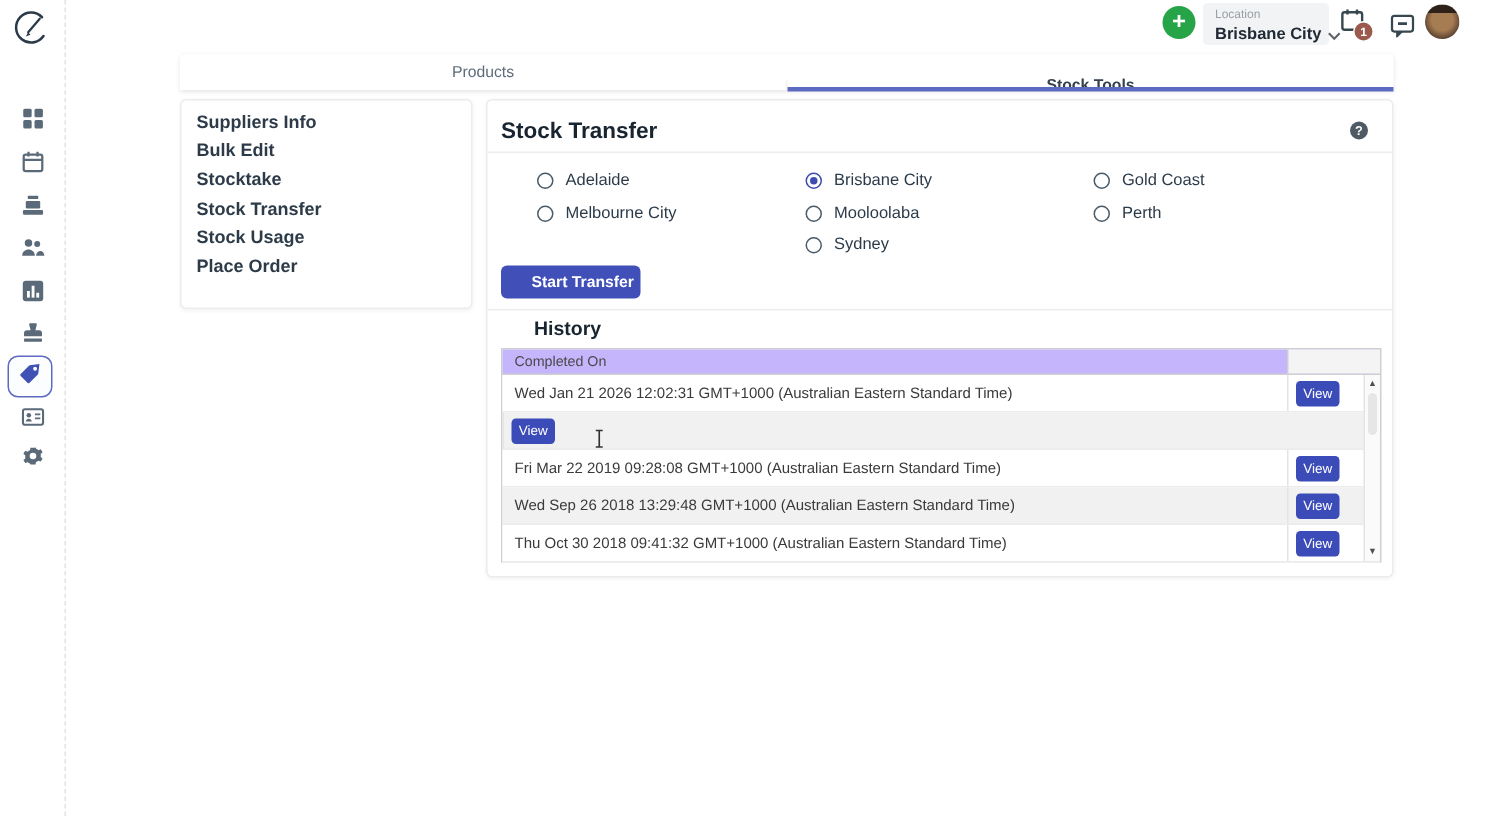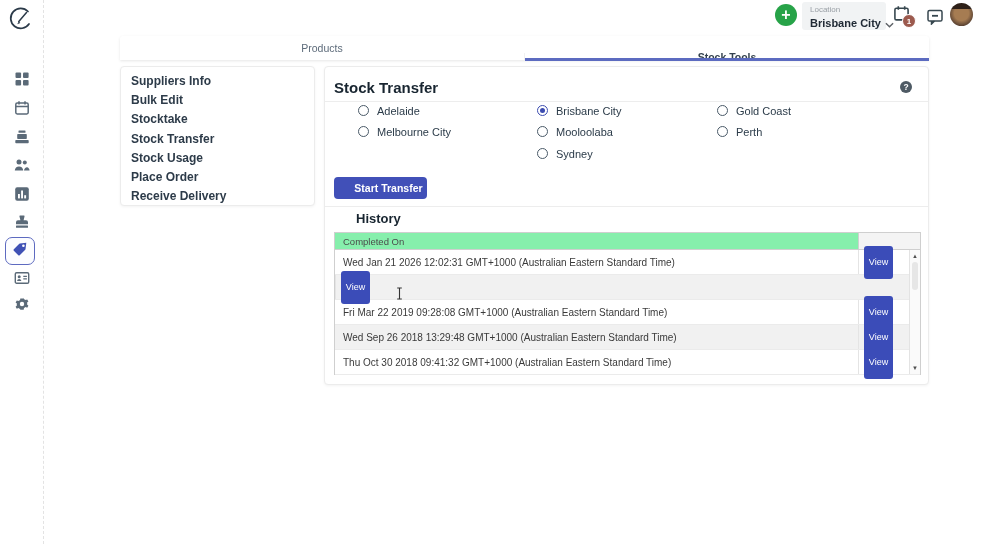--- a/index.html
+++ b/index.html
@@ -38,41 +38,41 @@
   .menu-item { height:19.3px; display:flex; align-items:center; padding-left:10px; font-size:12px; color:#2d3b49; cursor:pointer; }
 
   
   .main-card { position:absolute; left:324px; top:66px; width:605px; height:319px; background:#fff; border:1px solid #ececec; border-radius:4px; box-shadow:0 1px 3px rgba(0,0,0,.05); }
   .panel-title { position:absolute; left:9px; top:12px; font-size:15px; font-weight:700; color:#182530; }
   .help-icon { position:absolute; right:16px; top:14px; width:12px; height:12px; border-radius:50%; background:#4e5a64; color:#fff; font-size:8.5px; font-weight:700; display:flex; align-items:center; justify-content:center; cursor:pointer; }
   .hr1 { position:absolute; left:0; right:0; top:34px; height:1px; background:#ededed; }
   .hr2 { position:absolute; left:0; right:0; top:139px; height:1px; background:#ededed; }
 
   .radio-col { position:absolute; top:37.5px; }
-  .col1 { left:33px; } .col2 { left:212px; } .col3 { left:392px; }
-  .radio-row { height:21.5px; display:flex; align-items:flex-start; cursor:pointer; }
+  .col1 { left:33px; } .col2 { left:212px; } .col3 { left:404px; }
+  .radio-row { height:21.5px; display:flex; align-items:flex-end; cursor:pointer; }
   .radio { width:11px; height:11px; border-radius:50%; border:1.6px solid #4a5a68; margin-right:8px; flex:none; position:relative; background:#fff; }
   .radio-row.selected .radio { border-color:#3c4cb0; }
   .radio-row.selected .radio::after { content:""; position:absolute; left:2px; top:2px; width:5px; height:5px; border-radius:50%; background:#3c4cb0; }
   .radio-label { font-size:11px; color:#2b3b49; white-space:nowrap; }
 
   .start-btn { position:absolute; left:9px; top:110px; width:93px; height:22px; background:#4150b8; color:#fff; border:none; border-radius:4px; font-size:10.5px; font-weight:700; font-family:"Liberation Sans",sans-serif; cursor:pointer;padding-left:16px; }
   .history-title { position:absolute; left:9px; top:144px; font-size:13px; font-weight:700; color:#182530;padding-left:22px; }
 
   
   .table { position:absolute; left:9px; top:165px; width:587px; height:143px; border:1px solid #cfcfcf; background:#fff; }
-  .thead { height:17px; display:flex; background:#86efac; border-bottom:1px solid #cfcfcf; }
+  .thead { height:17px; display:flex; background:#c4b5fd; border-bottom:1px solid #cfcfcf; }
   .th-main { flex:1; font-size:9.5px; color:#4a4a4a; display:flex; align-items:center; padding-left:8px; }
   .th-action { width:62px; background:#f4f4f4; border-left:1px solid #cfcfcf; }
   .tbody { position:relative; height:124px; }
   .trow { height:25px; display:flex; border-bottom:1px solid #ebebeb; background:#fff; }
   .trow.alt { background:#f1f1f1; }
   .td-main { flex:1; font-size:10px; color:#3a3a3a; display:flex; align-items:center; padding-left:8px; white-space:nowrap; overflow:hidden; }
   .td-action { width:62px; border-left:1px solid #e4e4e4; display:flex; align-items:center; padding-left:5px; }
-  .view-btn { width:29px; height:33px; background:#3b4cb8; color:#fff; border:none; border-radius:3px; font-size:9px; font-family:"Liberation Sans",sans-serif; cursor:pointer; }
+  .view-btn { width:29px; height:17px; background:#3b4cb8; color:#fff; border:none; border-radius:3px; font-size:9px; font-family:"Liberation Sans",sans-serif; cursor:pointer; }
   .scrollbar { position:absolute; right:0; top:0; bottom:0; width:11px; background:#fafafa; border-left:1px solid #e3e3e3; cursor:pointer; }
   .scroll-arrow { position:absolute; left:0; width:10px; height:10px; font-size:6px; color:#4f4f4f; display:flex; align-items:center; justify-content:center; }
   .scroll-up { top:1px; } .scroll-down { bottom:1px; }
   .scroll-thumb { position:absolute; left:2px; top:12px; width:6px; height:28px; border-radius:3px; background:#e6e6e6; }
 
   .cursor-ibeam { position:absolute; left:395px; top:286px; pointer-events:none; }
 </style>
 </head>
 <body>
 
@@ -197,21 +197,20 @@
     <div class="tab active">Stock Tools</div>
   </div>
 
   <div class="menu-card">
     <div class="menu-item">Suppliers Info</div>
     <div class="menu-item">Bulk Edit</div>
     <div class="menu-item">Stocktake</div>
     <div class="menu-item">Stock Transfer</div>
     <div class="menu-item">Stock Usage</div>
     <div class="menu-item">Place Order</div>
-    <div class="menu-item">Receive Delivery</div>
   </div>
 
   <div class="main-card">
     <div class="panel-title">Stock Transfer</div>
     <div class="help-icon">?</div>
     <div class="hr1"></div>
 
     <div class="radio-col col1">
       <div class="radio-row">
         <span class="radio"></span>

